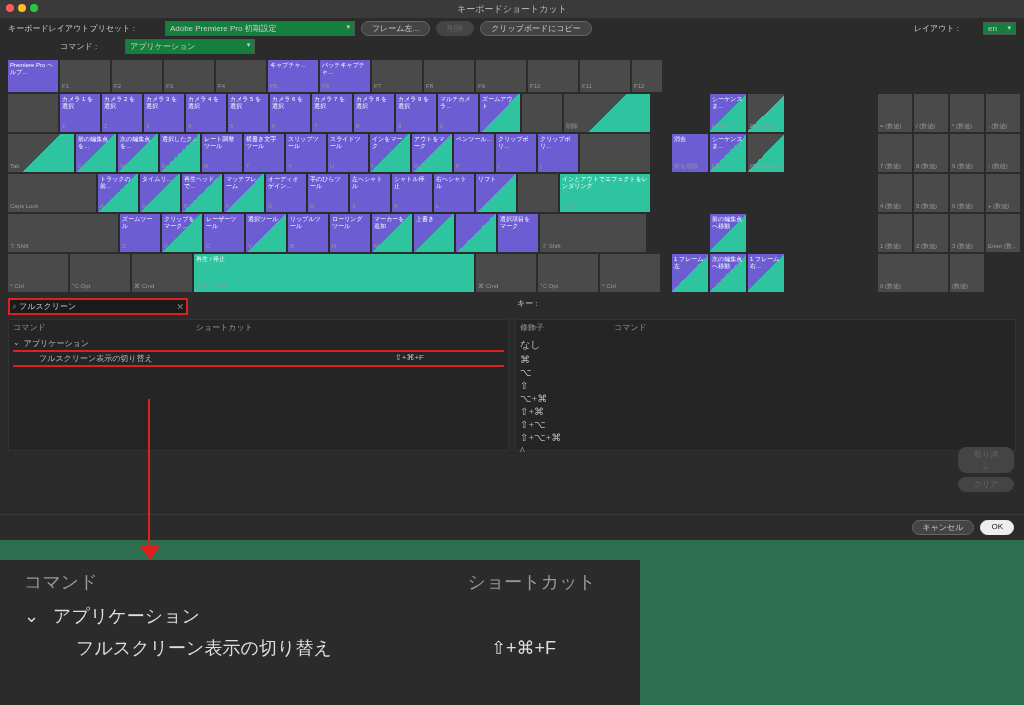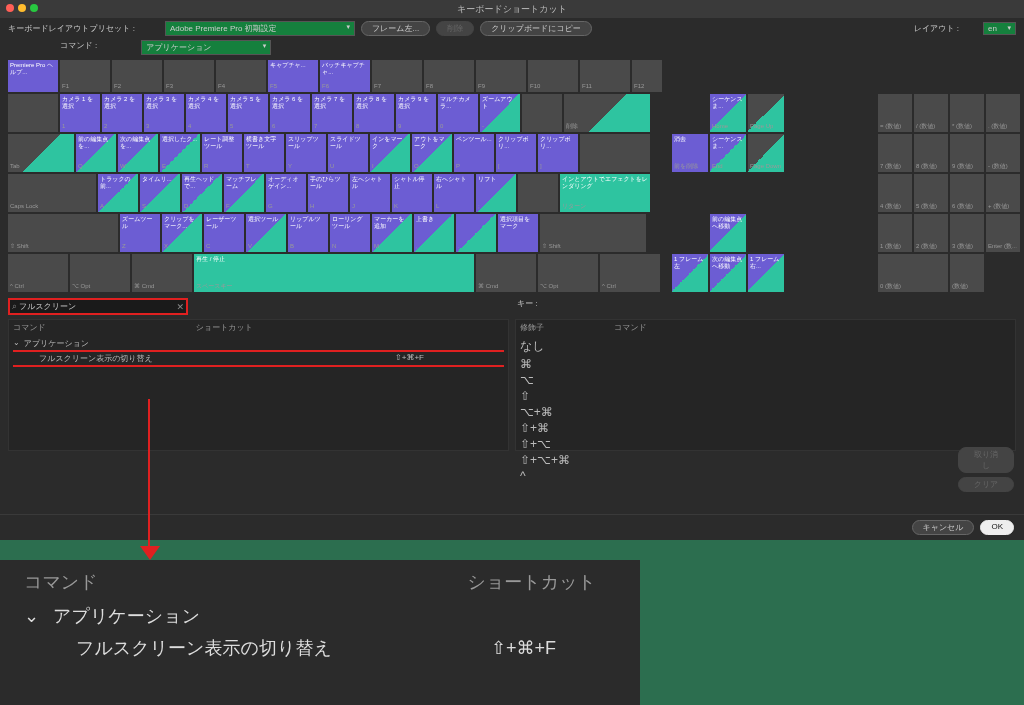--- a/index.html
+++ b/index.html
@@ -3,21 +3,21 @@
 <meta charset="utf-8">
 <style>
   * { margin: 0; padding: 0; box-sizing: border-box; }
   html, body { width: 1024px; height: 705px; overflow: hidden; font-family: "Hiragino Kaku Gothic ProN", "メイリオ", sans-serif; background: #2c6e4f; }
   .dialog { position: absolute; left: 0; top: 0; width: 1024px; height: 540px; background: #2b2b2b; color: #ccc; }
   .titlebar { height: 18px; background: #3a3a3a; display:flex; align-items:center; justify-content:center; position:relative; font-size:9px; color:#bbb;}
   .traffic { position:absolute; left:6px; top:4px; display:flex; gap:4px; }
   .traffic span { width:8px; height:8px; border-radius:50%; display:inline-block; }
   .tl-r{background:#ff5f57;} .tl-y{background:#febc2e;} .tl-g{background:#28c840;}
   .toolbar { display:flex; align-items:center; gap:6px; padding:4px 8px; font-size:8px; height:20px;justify-content:center;}
-  .toolbar2 { display:flex; align-items:flex-start; gap:20px; padding:2px 8px 4px 60px; font-size:8px; height:18px;}
+  .toolbar2 { display:flex; align-items:center; gap:4px; padding:2px 8px 4px 60px; font-size:8px; height:18px;}
   .select { background:#15803d; border:1px solid #555; padding:1px 18px 1px 4px; font-size:8px; color:#ccc; position:relative; min-width:100px;margin-left:24px;}
   .select::after{content:"▾"; position:absolute; right:4px; top:1px; font-size:7px;}
   .btn { background:#444; border:1px solid #666; border-radius:8px; padding:1px 10px; font-size:8px; color:#ccc; cursor:pointer;}
   .btn.disabled{color:#666;border-color:#444;}
   .layout-sel{ margin-left:auto; display:flex; align-items:center; }
   .keyboard-area{ padding:4px 8px 2px 8px; }
   .kb-row{ display:flex; gap:2px; margin-bottom:2px; }
   .key{ position:relative; background:#4a4a4a; color:#aaa; font-size:6px; line-height:1.1; padding:2px; height:38px; overflow:hidden;}
   .key.small{height:32px;}
   .key .klabel{position:absolute; left:2px; bottom:2px; font-size:6px; color:#999;}
@@ -35,21 +35,21 @@
   .search-wrap{border:2px solid #e02020; display:flex; align-items:center; background:#1a1a1a; padding:1px 2px; width:180px;}
   .search-wrap input{background:transparent;border:none;outline:none;color:#ccc;font-size:8px;flex:1;}
   .mag{font-size:9px;color:#888;margin-right:2px;}
   .clr{font-size:9px;color:#888;cursor:pointer;}
   .list{font-size:8px;color:#bbb;padding:2px 4px;}
   .list .row{display:flex;padding:1px 0 1px 12px;}
   .list .row.hdr{padding-left:0;}
   .list .arrow{margin-right:4px;}
   .list .sc{margin-left:auto;padding-right:80px;}
   .underline{border-bottom:2px solid #e02020; padding-bottom:0px;}
-  .mod-list{font-size:12px;color:#bbb;padding:2px 4px;}
+  .mod-list{font-size:10px;color:#bbb;padding:2px 4px;font-family:Liberation Serif, serif;}
   .mod-list div{padding:1px 0;}
   .side-btns{position:absolute; right:10px; bottom:48px; display:flex; flex-direction:column; gap:4px;}
   .side-btns .btn{font-size:8px; padding:1px 12px; width:56px; text-align:center;}
   .footer{position:absolute; bottom:0; left:0; right:0; height:26px; display:flex; align-items:center; padding:0 10px; font-size:8px; color:#aaa; border-top:1px solid #3a3a3a;}
   .footer .btns{margin-left:auto; display:flex; gap:6px;}
   .btn.ok{background:#eee;color:#111;border-color:#eee;}
   
   .arrow-line{position:absolute; left:148px; top:399px; width:2px; height:152px; background:#e02020;}
   .arrow-head{position:absolute; left:140px; top:546px; width:0;height:0;border-left:10px solid transparent;border-right:10px solid transparent;border-top:14px solid #e02020;}
   

